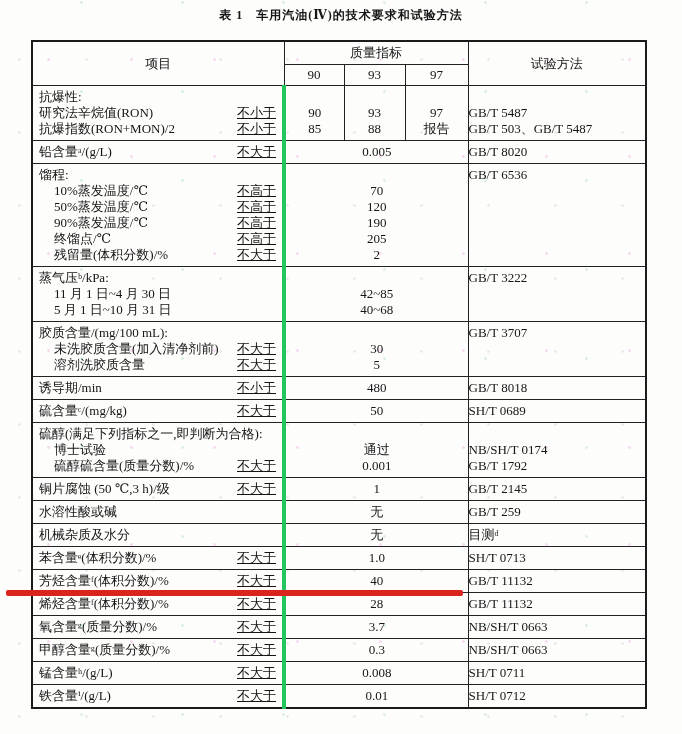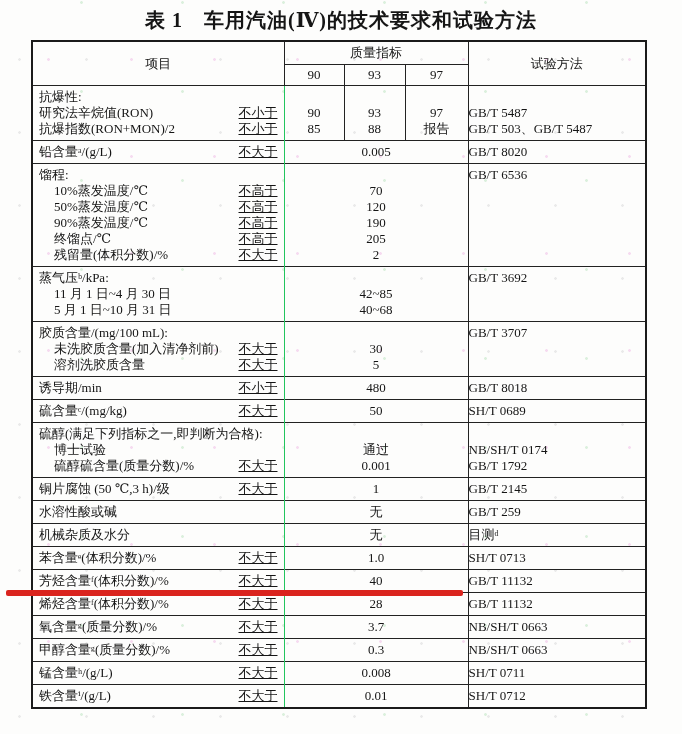--- a/index.html
+++ b/index.html
@@ -11,21 +11,21 @@
       radial-gradient(circle, rgba(130,205,140,.28) 1px, transparent 1.7px),
       radial-gradient(circle, rgba(150,150,150,.18) 1px, transparent 1.6px);
     background-size:83px 97px,101px 89px,67px 73px;
     background-position:7px 11px,31px 47px,53px 23px;
     font-family:"Liberation Serif","DejaVu Serif",serif;
     color:#151515;
   }
   .page{position:relative;width:682px;height:734px;}
   .title{
     position:absolute;top:7px;left:0;width:100%;
-    text-align:center;font-weight:bold;font-size:20px;letter-spacing:1px;
+    text-align:center;font-weight:bold;font-size:12px;letter-spacing:1px;
   }
   table.spec{
     position:absolute;top:40px;left:31px;width:614px;
     border-collapse:collapse;table-layout:fixed;
     font-size:13px;
     padding-left:20px;
   }
   table.spec{border:2px solid #1b1b1b;}
   col.c-item{width:252px;} col.c-90{width:60px;} col.c-93{width:61px;}
   col.c-97{width:63px;} col.c-method{width:178px;}
@@ -33,21 +33,21 @@
   th.item-h{border-right:1px solid #222;}
   th.method-h{border-left:1px solid #222;}
   th.qual-h{border-bottom:1px solid #222;height:22px;}
   tr.grades th{height:20px;}
   tr.grades th + th{border-left:1px solid #222;}
   tbody.section{border-top:1px solid #222;}
   tbody.section td{padding:0;line-height:16px;vertical-align:middle;}
   tbody.section tr:first-child td{padding-top:3px;}
   tbody.section tr:last-child td{padding-bottom:3px;}
   tbody.single td{padding-top:3px;padding-bottom:3px;}
-  td.item-cell{border-right:1px solid #22c55e;}
+  td.item-cell{border-right:4px solid #22c55e;}
   td.item-cell .cellflex{display:flex;justify-content:space-between;align-items:baseline;}
   .label{padding-left:6px;white-space:nowrap;}
   .label.indent{padding-left:21px;}
   .qual{padding-right:6px;white-space:nowrap;text-decoration:underline;}
   td.val-cell{text-align:center;}
   td.val-cell.split + td.val-cell.split{border-left:1px solid #222;}
   td.method-cell{border-left:1px solid #222;padding-left:12px;white-space:nowrap;margin-top:36px;}
   .marker{
     position:absolute;left:6px;width:457px;height:6px;
     border-radius:2px;z-index:5;
@@ -193,21 +193,21 @@
       </tbody>
       <tbody class="section">
         <tr>
           <td class="item-cell">
             <div class="cellflex">
               <span class="label">蒸气压ᵇ/kPa:</span>
               <span class="qual"></span>
             </div>
           </td>
           <td colspan="3" class="val-cell"></td>
-          <td class="method-cell">GB/T 3692</td>
+          <td class="method-cell">GB/T 3222</td>
         </tr>
         <tr>
           <td class="item-cell">
             <div class="cellflex">
               <span class="label indent">11 月 1 日~4 月 30 日</span>
               <span class="qual"></span>
             </div>
           </td>
           <td colspan="3" class="val-cell">42~85</td>
           <td class="method-cell"></td>

